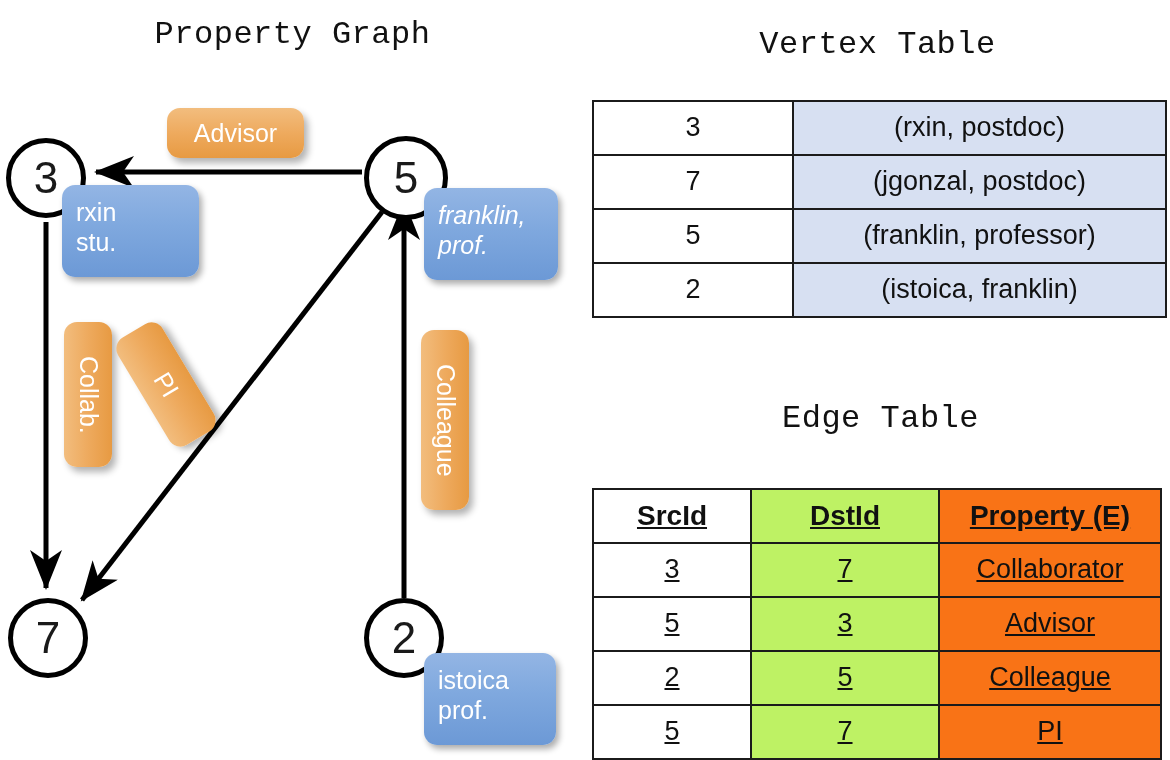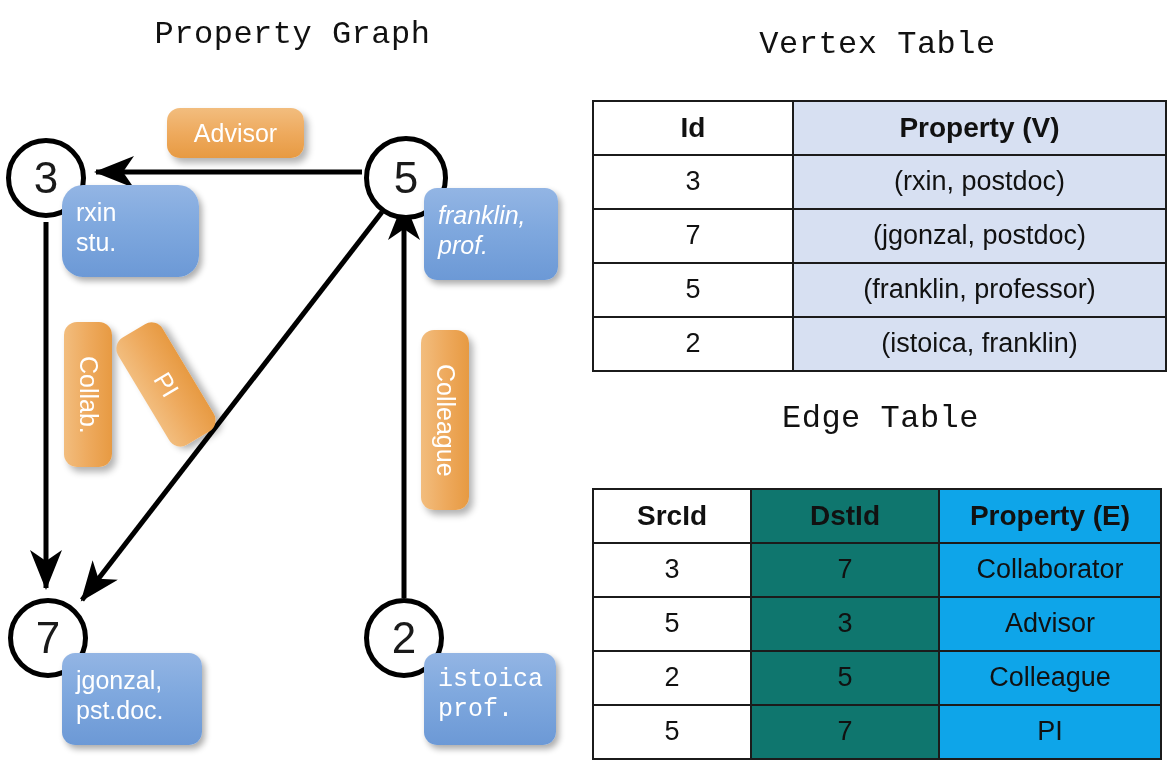--- a/index.html
+++ b/index.html
@@ -116,23 +116,23 @@
     font-size: 28px;
   }
 
   #vertex-table { left: 592px; top: 100px; width: 575px; }
   #vertex-table td.id-col, #vertex-table th.id-col { width: 190px; background: #ffffff; }
   #vertex-table td.prop-col, #vertex-table th.prop-col { background: #d7e0f2; }
   #vertex-table tr { height: 54px; }
 
   #edge-table { left: 592px; top: 488px; width: 570px; }
   #edge-table td.src-col, #edge-table th.src-col { width: 148px; background:#ffffff; }
-  #edge-table td.dst-col, #edge-table th.dst-col { width: 178px; background:#0f766e; }
-  #edge-table td.prop-col, #edge-table th.prop-col { background: #0ea5e9; }
-  #edge-table tr { height: 54px; }
+  #edge-table td.dst-col, #edge-table th.dst-col { width: 178px; background:#bef264; }
+  #edge-table td.prop-col, #edge-table th.prop-col { background: #f97316; }
+  #edge-table tr { height: 54px; text-decoration: underline; }
 </style>
 </head>
 <body>
 
 <div class="title" id="title-property-graph">Property Graph</div>
 <div class="title" id="title-vertex-table">Vertex Table</div>
 <div class="title" id="title-edge-table">Edge Table</div>
 
 <div id="graph-panel">
 
@@ -158,36 +158,32 @@
   <div class="node-circle" style="left:364px; top:136px; width:84px; height:84px;">
     <span>5</span>
   </div>
   <div class="node-circle" style="left:8px; top:598px; width:80px; height:80px;">
     <span>7</span>
   </div>
   <div class="node-circle" style="left:364px; top:598px; width:80px; height:80px;">
     <span>2</span>
   </div>
 
-  <div class="prop-box" style="left:62px; top:185px; width:137px; height:92px;border-radius:21px;">
+  <div class="prop-box" style="left:62px; top:185px; width:137px; height:92px;">
     <div>rxin</div>
     <div>stu.</div>
   </div>
 
   <div class="prop-box" style="left:424px; top:188px; width:134px; height:92px;font-style:italic;">
     <div>franklin,</div>
     <div>prof.</div>
   </div>
 
-  <div class="prop-box" style="left:62px; top:653px; width:140px; height:92px;">
-    <div>jgonzal,</div>
-    <div>pst.doc.</div>
-  </div>
-
-  <div class="prop-box" style="left:424px; top:653px; width:132px; height:92px;font-family:Liberation Mono, monospace;">
+
+  <div class="prop-box" style="left:424px; top:653px; width:132px; height:92px;">
     <div>istoica</div>
     <div>prof.</div>
   </div>
 
   <div class="edge-label horizontal" style="left:167px; top:108px; width:137px; height:50px;">
     <span>Advisor</span>
   </div>
 
   <div class="edge-label" style="left:64px; top:322px; width:48px; height:145px;">
     <span class="vtext">Collab.</span>
@@ -197,24 +193,20 @@
     <span class="vtext">PI</span>
   </div>
 
   <div class="edge-label" style="left:421px; top:330px; width:48px; height:180px;">
     <span class="vtext">Colleague</span>
   </div>
 </div>
 
 <table class="grid" id="vertex-table">
   <tbody>
-      <tr>
-    <th class="id-col">Id</th>
-    <th class="prop-col">Property (V)</th>
-  </tr>
   <tr>
     <td class="id-col">3</td>
     <td class="prop-col">(rxin, postdoc)</td>
   </tr>
   <tr>
     <td class="id-col">7</td>
     <td class="prop-col">(jgonzal, postdoc)</td>
   </tr>
   <tr>
     <td class="id-col">5</td>

